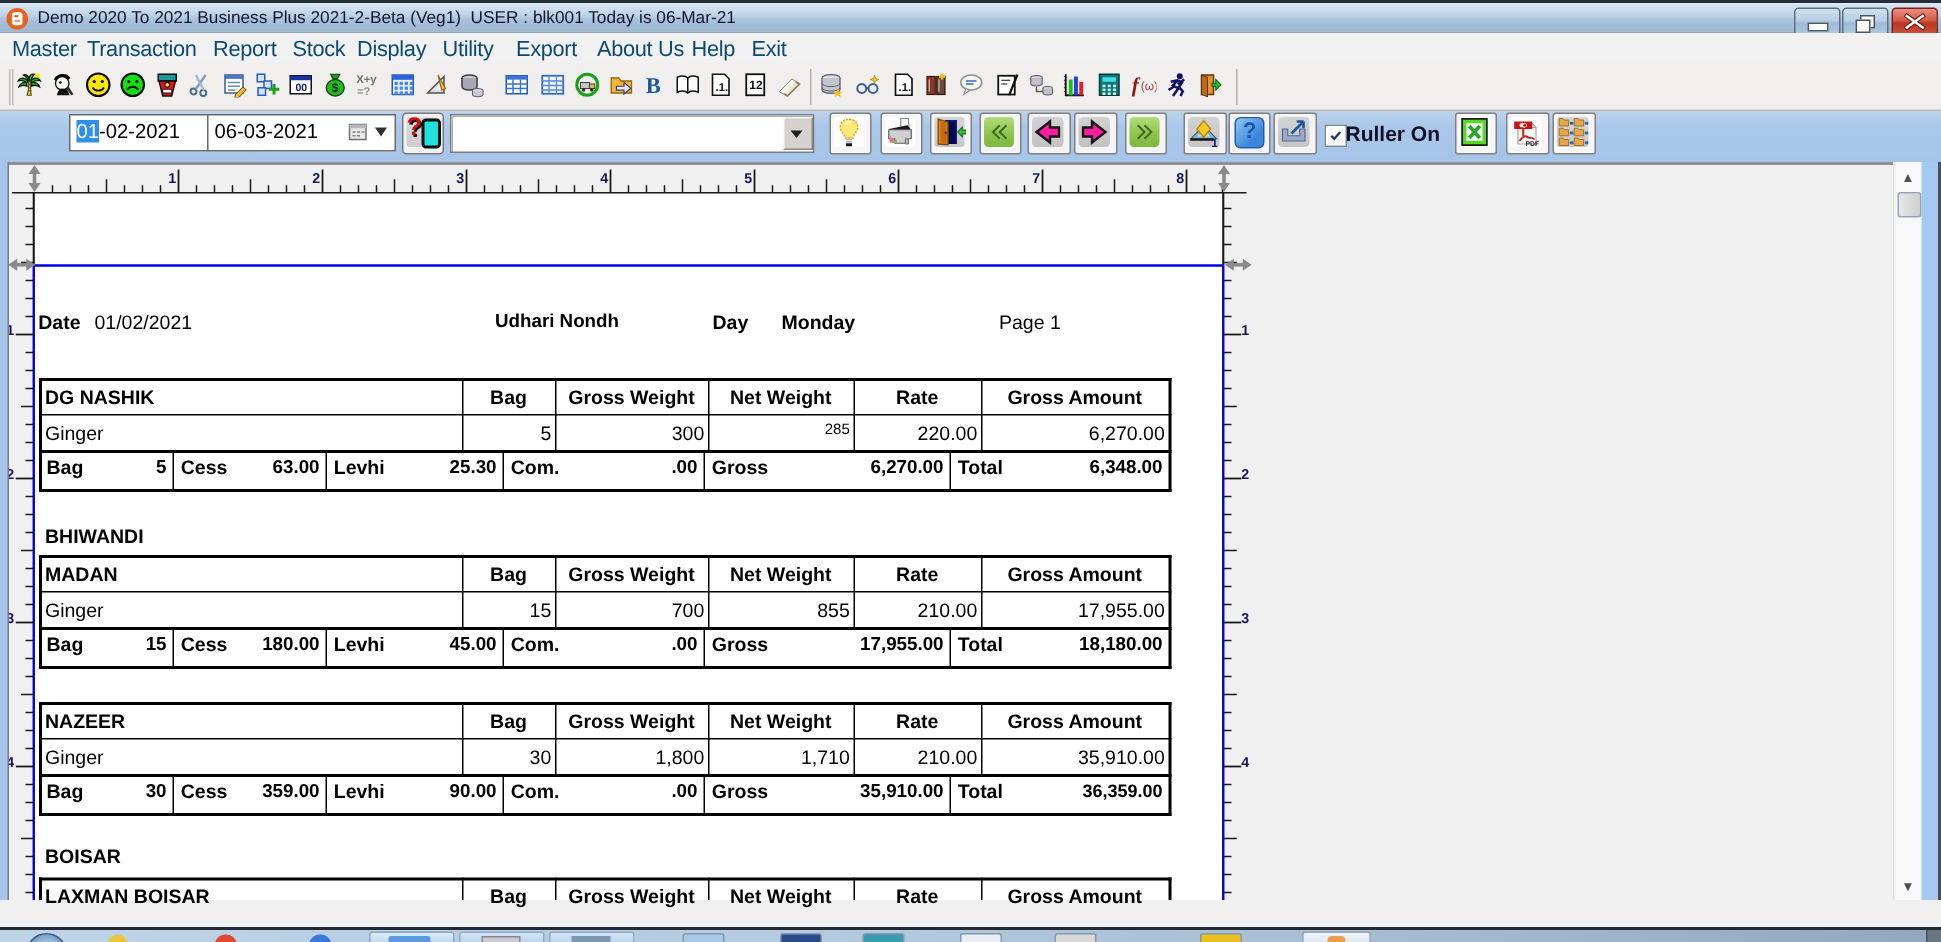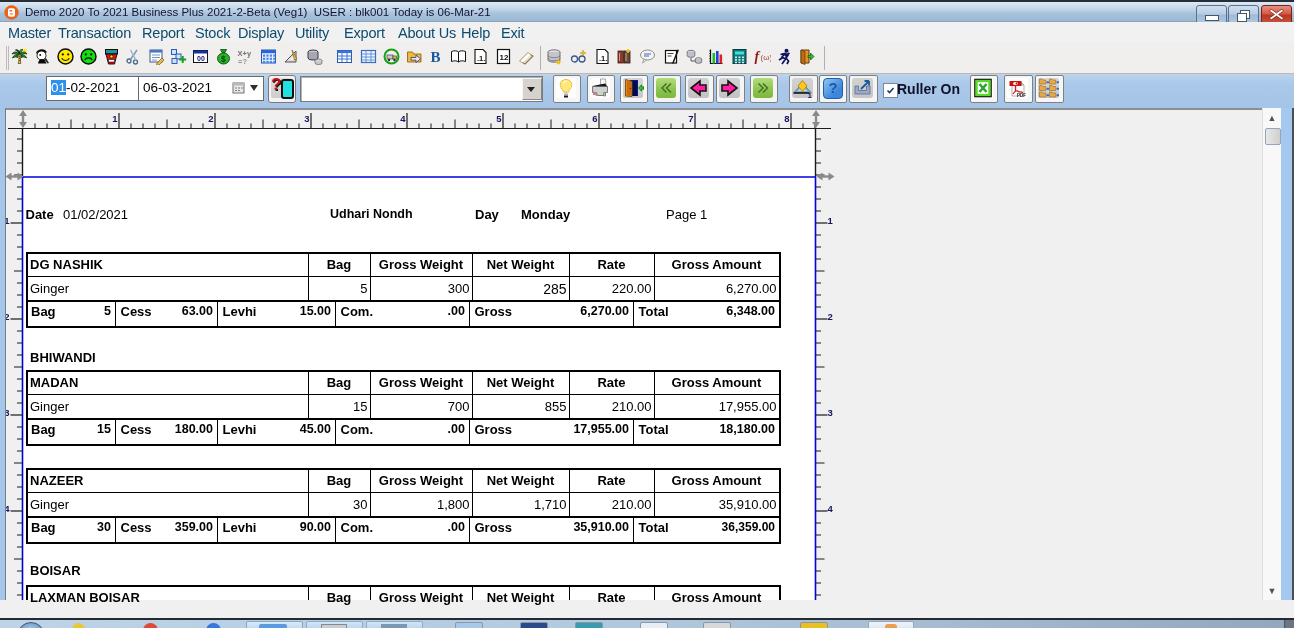--- a/index.html
+++ b/index.html
@@ -490,29 +490,29 @@
         <div class="abs" style="left:633.0px;top:192.0px;width:1px;height:25.5px;background:#000"></div>
         <div class="page-txt" style="left:30.0px;top:148.5px;font-size:13px;font-weight:bold;">DG NASHIK</div>
         <div class="page-txt" style="left:308.0px;top:148.5px;width:62.0px;text-align:center;font-size:13px;font-weight:bold;">Bag</div>
         <div class="page-txt" style="left:370.0px;top:148.5px;width:102.0px;text-align:center;font-size:13px;font-weight:bold;">Gross Weight</div>
         <div class="page-txt" style="left:472.0px;top:148.5px;width:97.0px;text-align:center;font-size:13px;font-weight:bold;">Net Weight</div>
         <div class="page-txt" style="left:569.0px;top:148.5px;width:85.0px;text-align:center;font-size:13px;font-weight:bold;">Rate</div>
         <div class="page-txt" style="left:654.0px;top:148.5px;width:125.0px;text-align:center;font-size:13px;font-weight:bold;">Gross Amount</div>
         <div class="page-txt" style="left:30.0px;top:172.5px;font-size:13px;">Ginger</div>
         <div class="page-txt" style="left:167.5px;top:172.5px;width:200.0px;text-align:right;font-size:13px;">5</div>
         <div class="page-txt" style="left:269.5px;top:172.5px;width:200.0px;text-align:right;font-size:13px;">300</div>
-        <div class="page-txt" style="left:366.5px;top:172.5px;width:200.0px;text-align:right;font-size:14px;">285</div>
+        <div class="page-txt" style="left:366.5px;top:172.5px;width:200.0px;text-align:right;font-size:10px;">285</div>
         <div class="page-txt" style="left:451.5px;top:172.5px;width:200.0px;text-align:right;font-size:13px;">220.00</div>
         <div class="page-txt" style="left:576.5px;top:172.5px;width:200.0px;text-align:right;font-size:13px;">6,270.00</div>
         <div class="page-txt" style="left:31.0px;top:196.0px;font-size:13px;font-weight:bold;">Bag</div>
         <div class="page-txt" style="left:-89.0px;top:196.0px;width:200.0px;text-align:right;font-size:12.5px;font-weight:bold;">5</div>
         <div class="page-txt" style="left:120.5px;top:196.0px;font-size:13px;font-weight:bold;">Cess</div>
         <div class="page-txt" style="left:13.0px;top:196.0px;width:200.0px;text-align:right;font-size:12.5px;font-weight:bold;">63.00</div>
         <div class="page-txt" style="left:222.5px;top:196.0px;font-size:13px;font-weight:bold;">Levhi</div>
-        <div class="page-txt" style="left:131.0px;top:196.0px;width:200.0px;text-align:right;font-size:12.5px;font-weight:bold;">15.00</div>
+        <div class="page-txt" style="left:131.0px;top:196.0px;width:200.0px;text-align:right;font-size:12.5px;font-weight:bold;">25.30</div>
         <div class="page-txt" style="left:340.5px;top:196.0px;font-size:13px;font-weight:bold;">Com.</div>
         <div class="page-txt" style="left:265.0px;top:196.0px;width:200.0px;text-align:right;font-size:12.5px;font-weight:bold;">.00</div>
         <div class="page-txt" style="left:474.5px;top:196.0px;font-size:13px;font-weight:bold;">Gross</div>
         <div class="page-txt" style="left:429.0px;top:196.0px;width:200.0px;text-align:right;font-size:12.5px;font-weight:bold;">6,270.00</div>
         <div class="page-txt" style="left:638.5px;top:196.0px;font-size:13px;font-weight:bold;">Total</div>
         <div class="page-txt" style="left:575.0px;top:196.0px;width:200.0px;text-align:right;font-size:12.5px;font-weight:bold;">6,348.00</div>
         <div class="page-txt" style="left:30.0px;top:242.0px;font-size:13px;font-weight:bold;">BHIWANDI</div>
         <div class="abs" style="left:25.5px;top:261.5px;width:755.5px;height:2px;background:#000"></div>
         <div class="abs" style="left:25.5px;top:285.5px;width:755.5px;height:1px;background:#000"></div>
         <div class="abs" style="left:25.5px;top:310.0px;width:755.5px;height:2px;background:#000"></div>

